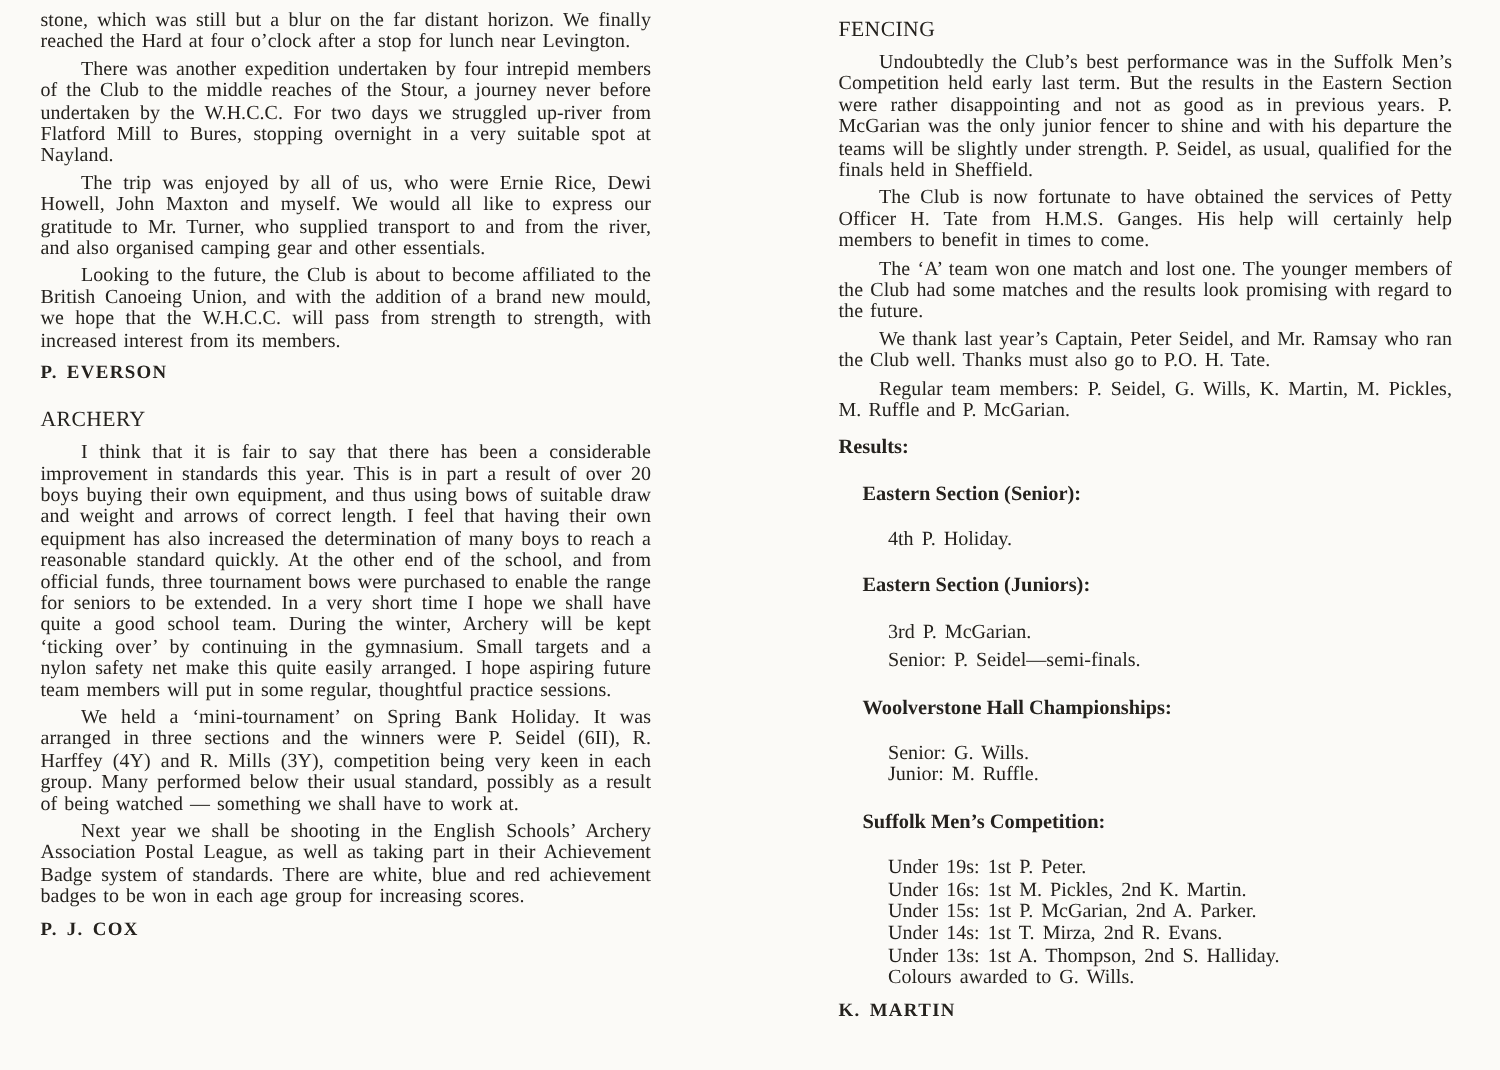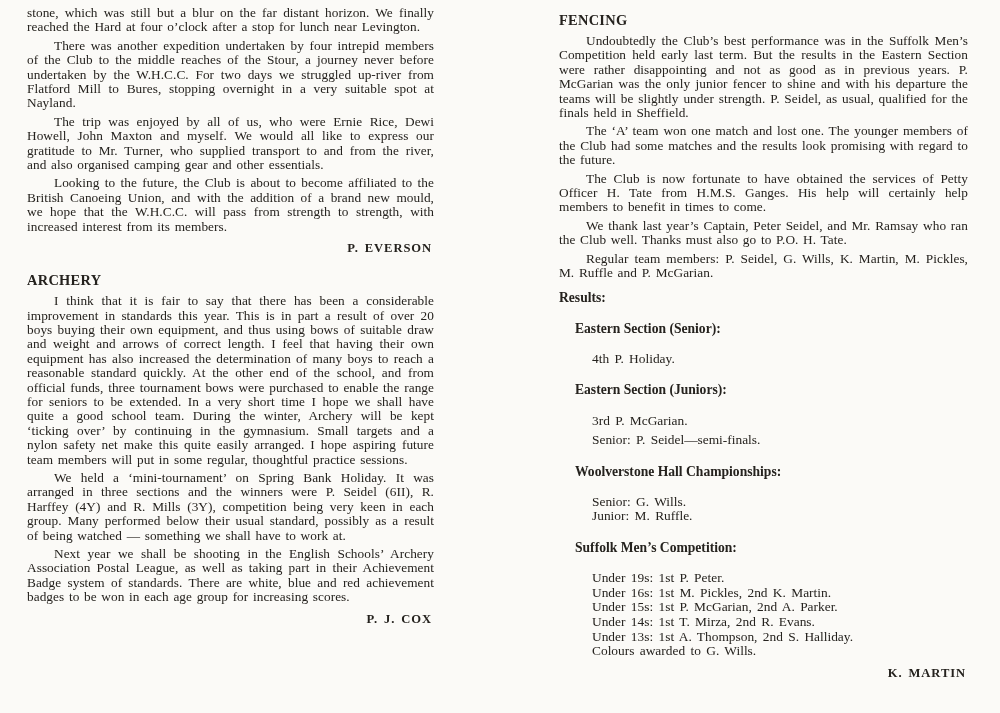--- a/index.html
+++ b/index.html
@@ -29,29 +29,28 @@
     text-indent:27px;
     font-size:13.3px;
     line-height:14.4px;
     word-spacing:1.3px;
     letter-spacing:0.05px;
   }
   p.par.no-indent{text-indent:0;margin-top:0;}
 
   .section-heading{
     font-size:14.4px;
-    font-weight:bold;
+    font-weight:normal;
     letter-spacing:0.3px;
     margin:16px 0 5px 0;
   }
   .section-heading.first{margin-top:0;}
 
   .signature{
     margin:7px 2px 0 0;
-    text-align:right;
     font-weight:bold;
     font-size:12.6px;
     letter-spacing:0.9px;
     word-spacing:2px;
   }
 
   .results-label{
     font-weight:bold;
     font-size:13.6px;
     margin:9px 0 0 0;
@@ -94,22 +93,22 @@
       <p class="signature">P. J. COX</p>
     </section>
 
   </div>
 
   <div class="col col-right">
 
     <section>
       <h2 class="section-heading first">FENCING</h2>
       <p class="par">Undoubtedly the Club’s best performance was in the Suffolk Men’s Competition held early last term. But the results in the Eastern Section were rather disappointing and not as good as in previous years. P. McGarian was the only junior fencer to shine and with his departure the teams will be slightly under strength. P. Seidel, as usual, qualified for the finals held in Sheffield.</p>
+      <p class="par">The Club is now fortunate to have obtained the services of Petty Officer H. Tate from H.M.S. Ganges. His help will certainly help members to benefit in times to come.</p>
       <p class="par">The ‘A’ team won one match and lost one. The younger members of the Club had some matches and the results look promising with regard to the future.</p>
-      <p class="par">The Club is now fortunate to have obtained the services of Petty Officer H. Tate from H.M.S. Ganges. His help will certainly help members to benefit in times to come.</p>
       <p class="par">We thank last year’s Captain, Peter Seidel, and Mr. Ramsay who ran the Club well. Thanks must also go to P.O. H. Tate.</p>
       <p class="par">Regular team members: P. Seidel, G. Wills, K. Martin, M. Pickles, M. Ruffle and P. McGarian.</p>
 
       <p class="results-label">Results:</p>
 
       <div class="result-group">
         <p class="result-heading">Eastern Section (Senior):</p>
         <p class="result-line">4th P. Holiday.</p>
       </div>
 

